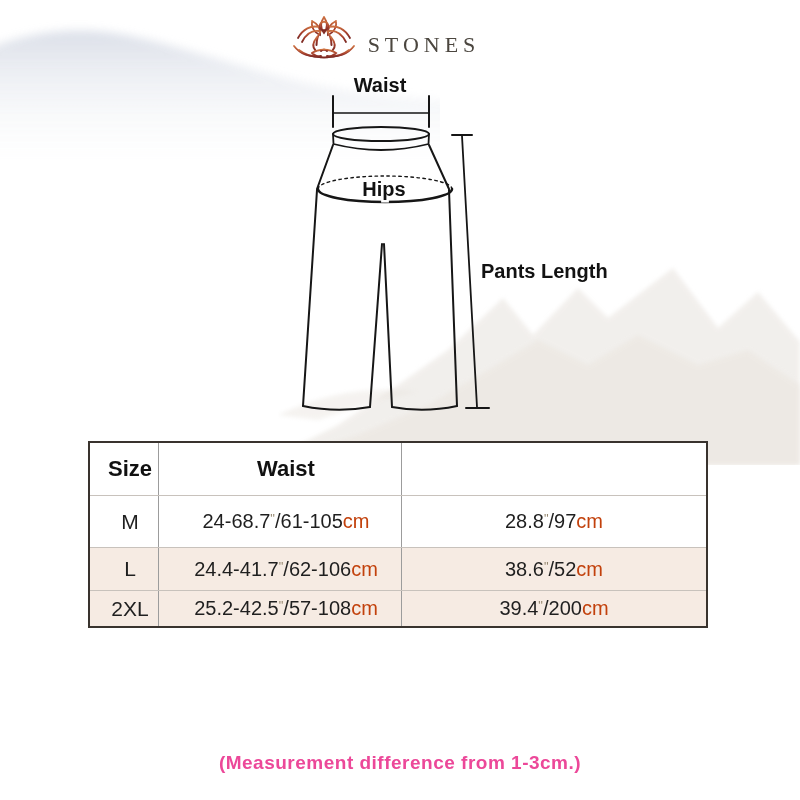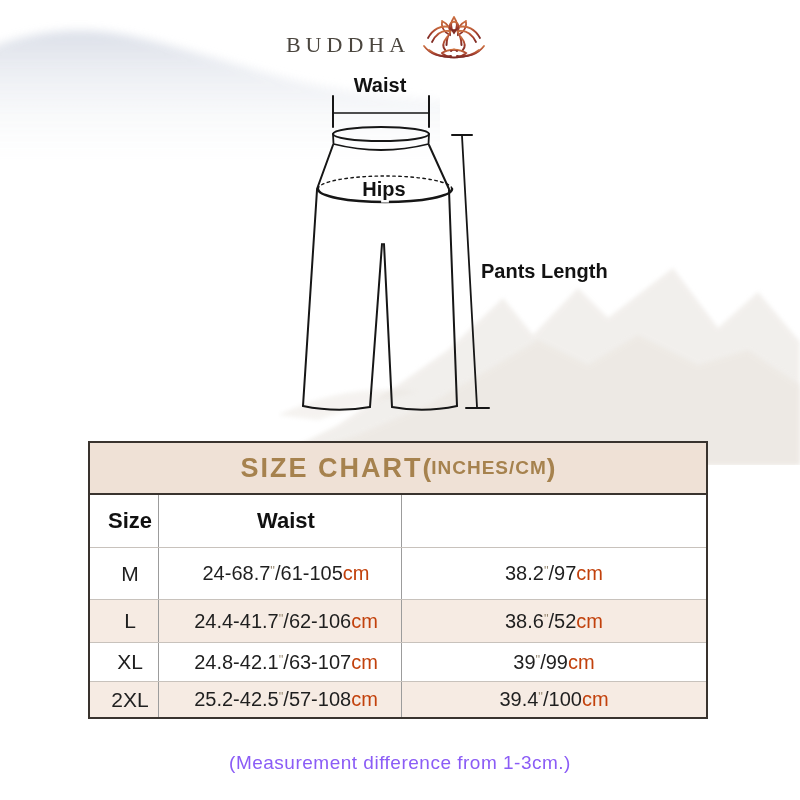--- a/index.html
+++ b/index.html
@@ -58,21 +58,21 @@
   .row-xl{height:38px;}
   .row-2xl{height:35px;background:#f6ebe3;text-align:right;}
   .size-val{font-size:21px;}
   .val{font-size:20px;white-space:nowrap;}
   .inch{font-size:13px;color:#95876f;position:relative;top:-5px;}
   .cm{color:#c2410c;}
 
   
   .note{
     position:absolute;left:0;right:0;top:752px;text-align:center;
-    font-size:19px;font-weight:400;color:#8b5cf6;letter-spacing:.5px;
+    font-size:19px;font-weight:700;color:#ec4899;letter-spacing:.5px;
   }
 </style>
 </head>
 <body>
 
 <svg class="wm" style="left:0;top:0" width="440" height="180">
   <defs>
     <linearGradient id="mg" x1="0" y1="0" x2="0" y2="1">
       <stop offset="0" stop-color="#d7dce6"></stop>
       <stop offset="1" stop-color="#ffffff" stop-opacity="0"></stop>
@@ -91,21 +91,20 @@
       </filter>
   </defs>
   <path d="M0,205 L60,175 L120,135 L170,100 L225,48 L255,85 L300,38 L330,68 L395,18 L440,78 L480,42 L522,92 L522,215 L0,215 Z" fill="#e5e0da" opacity="0.5" filter="url(#b1)"></path>
   <path d="M0,210 L80,185 L150,155 L210,120 L260,90 L310,115 L360,85 L420,115 L470,100 L522,135 L522,215 L0,215 Z" fill="#ece7e1" opacity="0.65" filter="url(#b1)"></path>
   <path d="M0,165 Q70,132 140,142 Q90,152 40,170 Z" fill="#e9e4de" opacity="0.45" filter="url(#b1)"></path>
 </svg>
 
 <div class="content">
 
   <div class="logo">
-    <span class="logo-word">BUDDHA</span>
     <span>
       <svg width="64" height="58" viewBox="0 0 64 58">
         <defs>
           <linearGradient id="lg" x1="0" y1="0" x2="0" y2="1">
             <stop offset="0" stop-color="#cc7040"></stop>
             <stop offset="0.55" stop-color="#a6402e"></stop>
             <stop offset="1" stop-color="#7c2a24"></stop>
           </linearGradient>
         </defs>
         <g fill="none" stroke="url(#lg)" stroke-width="1.8" stroke-linecap="round">
@@ -125,20 +124,21 @@
           <circle cx="32" cy="12" r="4.2" stroke-width="2"></circle>
           <path d="M28.5,17.5 C25.5,22 24.5,27 24.5,31" stroke-width="2"></path>
           <path d="M35.5,17.5 C38.5,22 39.5,27 39.5,31" stroke-width="2"></path>
           <path d="M25,23 C21,28 20,33 23.5,36.5"></path>
           <path d="M39,23 C43,28 44,33 40.5,36.5"></path>
           <path d="M20,39 C26,34.5 38,34.5 44,39 C38,45 26,45 20,39" stroke-width="2"></path>
           <path d="M29,37 Q32,34 35,37"></path>
         </g>
       </svg>
     </span>
+    <span class="logo-word">STONES</span>
   </div>
 
   <svg class="diagram" width="330" height="345" viewBox="285 78 330 345">
     <g fill="none" stroke="#161616" stroke-width="2" stroke-linecap="round">
 
       <line x1="333" y1="99" x2="333" y2="130"></line>
       <line x1="429" y1="99" x2="429" y2="130"></line>
       <line x1="333" y1="116" x2="429" y2="116" stroke-width="1.5"></line>
 
       <ellipse cx="381" cy="137" rx="48" ry="7"></ellipse>
@@ -160,76 +160,59 @@
       <line x1="452" y1="138" x2="472" y2="138"></line>
       <path d="M462,139 L477,410" stroke-width="1.8"></path>
       <line x1="466" y1="411" x2="489" y2="411"></line>
     </g>
     <text x="380" y="95" text-anchor="middle">Waist</text>
     <text x="384" y="199" text-anchor="middle" stroke="#ffffff" stroke-width="5" paint-order="stroke">Hips</text>
     <text x="481" y="281" text-anchor="start">Pants Length</text>
   </svg>
 
   <div class="chart">
-    <div class="chart-title-bar">
-      <span class="t-main">SIZE CHART</span>
-        <span class="t-paren">(</span>
-        <span class="t-inner">INCHES/CM</span>
-        <span class="t-paren">)</span>
-    </div>
 
     <div class="hrow">
       <div class="cell c1">Size</div>
       <div class="cell c2">Waist</div>
     </div>
 
     <div class="row row-m">
       <div class="cell c1">
           <span class="size-val">M</span>
         </div>
       <div class="cell c2">
           <span class="val"><span>24-68.7</span><span class="inch">"</span><span>/</span><span>61-105</span><span class="cm">cm</span></span>
         </div>
       <div class="cell">
-          <span class="val"><span>38.2</span><span class="inch">"</span><span>/</span><span>97</span><span class="cm">cm</span></span>
+          <span class="val"><span>28.8</span><span class="inch">"</span><span>/</span><span>97</span><span class="cm">cm</span></span>
         </div>
     </div>
 
     <div class="row row-l">
       <div class="cell c1">
           <span class="size-val">L</span>
         </div>
       <div class="cell c2">
           <span class="val"><span>24.4-41.7</span><span class="inch">"</span><span>/</span><span>62-106</span><span class="cm">cm</span></span>
         </div>
       <div class="cell">
           <span class="val"><span>38.6</span><span class="inch">"</span><span>/</span><span>52</span><span class="cm">cm</span></span>
         </div>
     </div>
 
-    <div class="row row-xl">
-      <div class="cell c1">
-          <span class="size-val">XL</span>
-        </div>
-      <div class="cell c2">
-          <span class="val"><span>24.8-42.1</span><span class="inch">"</span><span>/</span><span>63-107</span><span class="cm">cm</span></span>
-        </div>
-      <div class="cell">
-          <span class="val"><span>39</span><span class="inch">"</span><span>/</span><span>99</span><span class="cm">cm</span></span>
-        </div>
-    </div>
 
     <div class="row row-2xl">
       <div class="cell c1">
           <span class="size-val">2XL</span>
         </div>
       <div class="cell c2">
           <span class="val"><span>25.2-42.5</span><span class="inch">"</span><span>/</span><span>57-108</span><span class="cm">cm</span></span>
         </div>
       <div class="cell">
-          <span class="val"><span>39.4</span><span class="inch">"</span><span>/</span><span>100</span><span class="cm">cm</span></span>
+          <span class="val"><span>39.4</span><span class="inch">"</span><span>/</span><span>200</span><span class="cm">cm</span></span>
         </div>
     </div>
   </div>
 
   <div class="note">(Measurement difference from 1-3cm.)</div>
 
 </div>
 
 </body></html>

